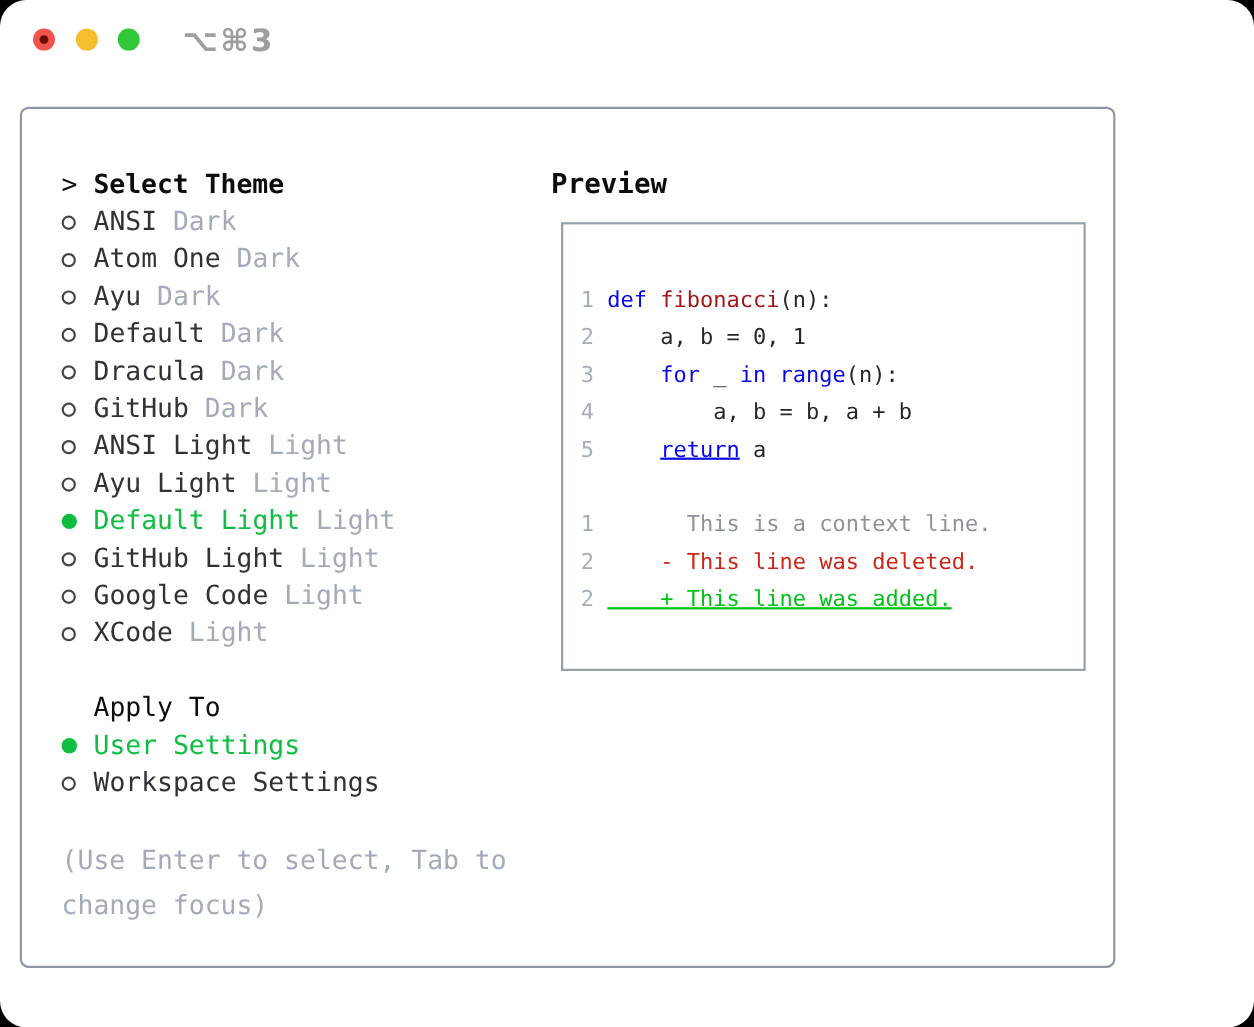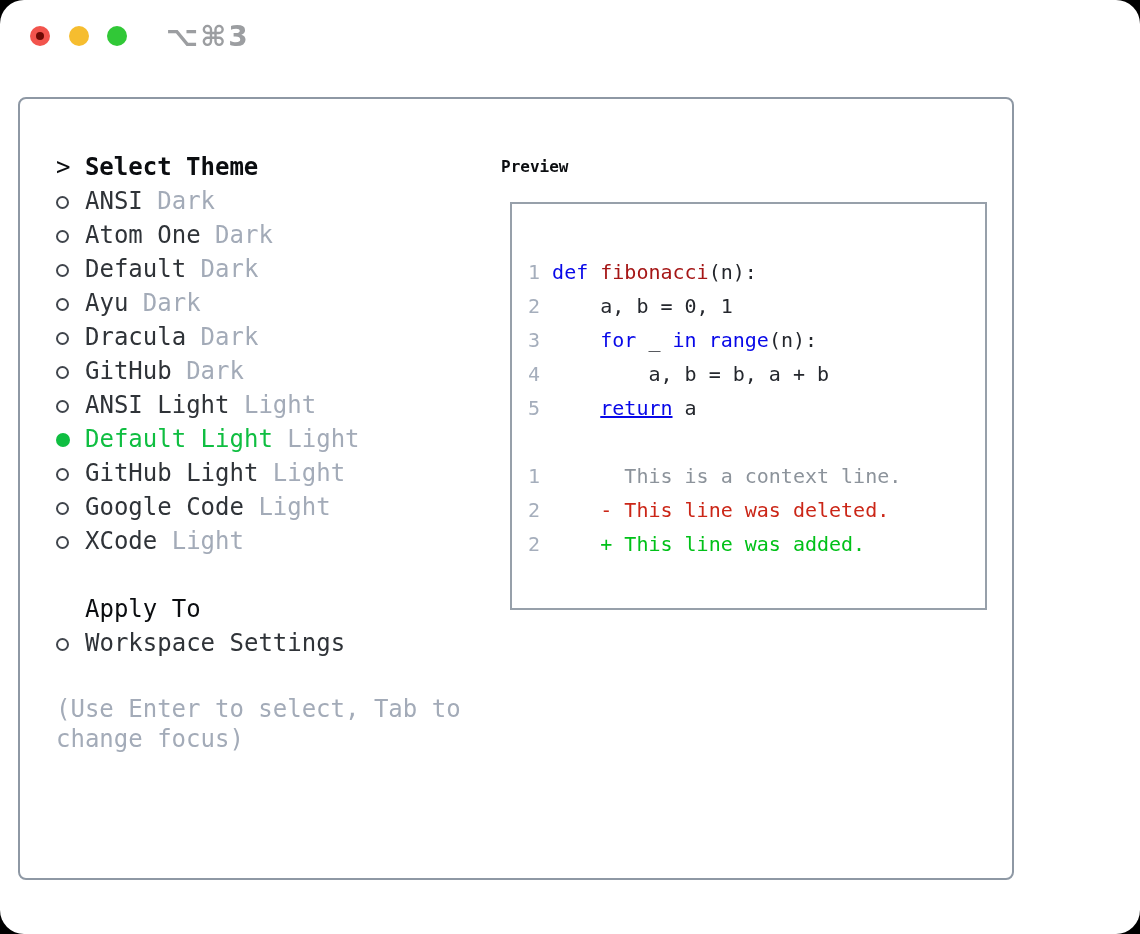--- a/index.html
+++ b/index.html
@@ -29,24 +29,24 @@
   .hdr { font-weight:bold; color:var(--header); }
   .bullet-wrap { display:inline-block; width:29px; }
   .ring { display:inline-block; width:13px; height:13px; border:2px solid var(--bullet);
           border-radius:50%; }
   .dot  { display:inline-block; width:14px; height:14px; border-radius:50%;
           background:var(--green); }
   .muted { color:var(--muted); }
   .sel { color:var(--green); }
   .apply-title { color:var(--header); padding-left:29px; }
   .gap { height:34px; }
-  .hint { width:30ch; color:var(--muted); line-height:30px; }
+  .hint { width:30ch; color:var(--muted); line-height:41px; }
 
   
-  .preview-title { position:absolute; left:481px; top:51px; font-size:16px; line-height:34px;
+  .preview-title { position:absolute; left:481px; top:51px; font-size:25px; line-height:34px;
                    font-weight:bold; color:var(--header); }
   .preview-box { position:absolute; left:490px; top:103px; width:477px; height:408px;
                  border:2px solid var(--borderPreview); background:#fff; }
   .code { position:absolute; left:16px; top:51px; font-size:20px; line-height:34px; }
   .pline { height:34px; white-space:pre; color:var(--plain); }
   .lnum { color:var(--lnum); }
 </style>
 </head>
 <body>
 
@@ -59,48 +59,50 @@
     <span class="win-title">⌥⌘3</span>
   </div>
 
   <div class="main-box">
 
     <div class="left-col">
       <div class="row"><span class="prompt">&gt;</span><span> </span><span class="hdr">Select Theme</span></div>
       <div id="theme-list">
           <div class="row"><span class="bullet-wrap"><span class="ring"></span></span><span>ANSI</span><span class="muted"> Dark</span></div>
           <div class="row"><span class="bullet-wrap"><span class="ring"></span></span><span>Atom One</span><span class="muted"> Dark</span></div>
+          <div class="row"><span class="bullet-wrap"><span class="ring"></span></span><span>Ayu</span><span class="muted"> Dark</span></div>
           <div class="row"><span class="bullet-wrap"><span class="ring"></span></span><span>Default</span><span class="muted"> Dark</span></div>
-          <div class="row"><span class="bullet-wrap"><span class="ring"></span></span><span>Ayu</span><span class="muted"> Dark</span></div>
           <div class="row"><span class="bullet-wrap"><span class="ring"></span></span><span>Dracula</span><span class="muted"> Dark</span></div>
           <div class="row"><span class="bullet-wrap"><span class="ring"></span></span><span>GitHub</span><span class="muted"> Dark</span></div>
           <div class="row"><span class="bullet-wrap"><span class="ring"></span></span><span>ANSI Light</span><span class="muted"> Light</span></div>
+          <div class="row"><span class="bullet-wrap"><span class="ring"></span></span><span>Ayu Light</span><span class="muted"> Light</span></div>
           <div class="row"><span class="bullet-wrap"><span class="dot"></span></span><span class="sel">Default Light</span><span class="muted"> Light</span></div>
           <div class="row"><span class="bullet-wrap"><span class="ring"></span></span><span>GitHub Light</span><span class="muted"> Light</span></div>
           <div class="row"><span class="bullet-wrap"><span class="ring"></span></span><span>Google Code</span><span class="muted"> Light</span></div>
           <div class="row"><span class="bullet-wrap"><span class="ring"></span></span><span>XCode</span><span class="muted"> Light</span></div>
         </div>
       <div class="gap"></div>
       <div class="row apply-title">Apply To</div>
       <div id="apply-list">
+          <div class="row"><span class="bullet-wrap"><span class="dot"></span></span><span class="sel">User Settings</span></div>
           <div class="row"><span class="bullet-wrap"><span class="ring"></span></span><span>Workspace Settings</span></div>
         </div>
       <div class="gap"></div>
       <div class="hint">(Use Enter to select, Tab to change focus)</div>
     </div>
 
     <div class="preview-title">Preview</div>
     <div class="preview-box">
       <div class="code" id="preview-code">
           <div class="pline"><span class="lnum">1</span> <span class="tok" style="color: var(--kw);">def</span><span class="tok" style="color: var(--plain);"> </span><span class="tok" style="color: var(--fn);">fibonacci</span><span class="tok" style="color: var(--plain);">(n):</span></div>
           <div class="pline"><span class="lnum">2</span> <span class="tok" style="color: var(--plain);">    a, b = 0, 1</span></div>
           <div class="pline"><span class="lnum">3</span> <span class="tok" style="color: var(--plain);">    </span><span class="tok" style="color: var(--kw);">for</span><span class="tok" style="color: var(--plain);"> _ </span><span class="tok" style="color: var(--kw);">in</span><span class="tok" style="color: var(--plain);"> </span><span class="tok" style="color: var(--kw);">range</span><span class="tok" style="color: var(--plain);">(n):</span></div>
           <div class="pline"><span class="lnum">4</span> <span class="tok" style="color: var(--plain);">        a, b = b, a + b</span></div>
           <div class="pline"><span class="lnum">5</span> <span class="tok" style="color: var(--plain);">    </span><span class="tok" style="color: var(--kw); text-decoration: underline;">return</span><span class="tok" style="color: var(--plain);"> a</span></div>
           <div class="pline"></div>
           <div class="pline"><span class="lnum">1</span> <span class="tok" style="color: var(--ctx);">      This is a context line.</span></div>
           <div class="pline"><span class="lnum">2</span> <span class="tok" style="color: var(--del); margin-top: 28px;">    - This line was deleted.</span></div>
-          <div class="pline"><span class="lnum">2</span> <span class="tok" style="color: var(--add);">    + This line was added.</span></div>
+          <div class="pline"><span class="lnum">2</span> <span class="tok" style="color: var(--add); text-decoration: underline;">    + This line was added.</span></div>
         </div>
     </div>
 
   </div>
 </div>
 
 </body></html>

